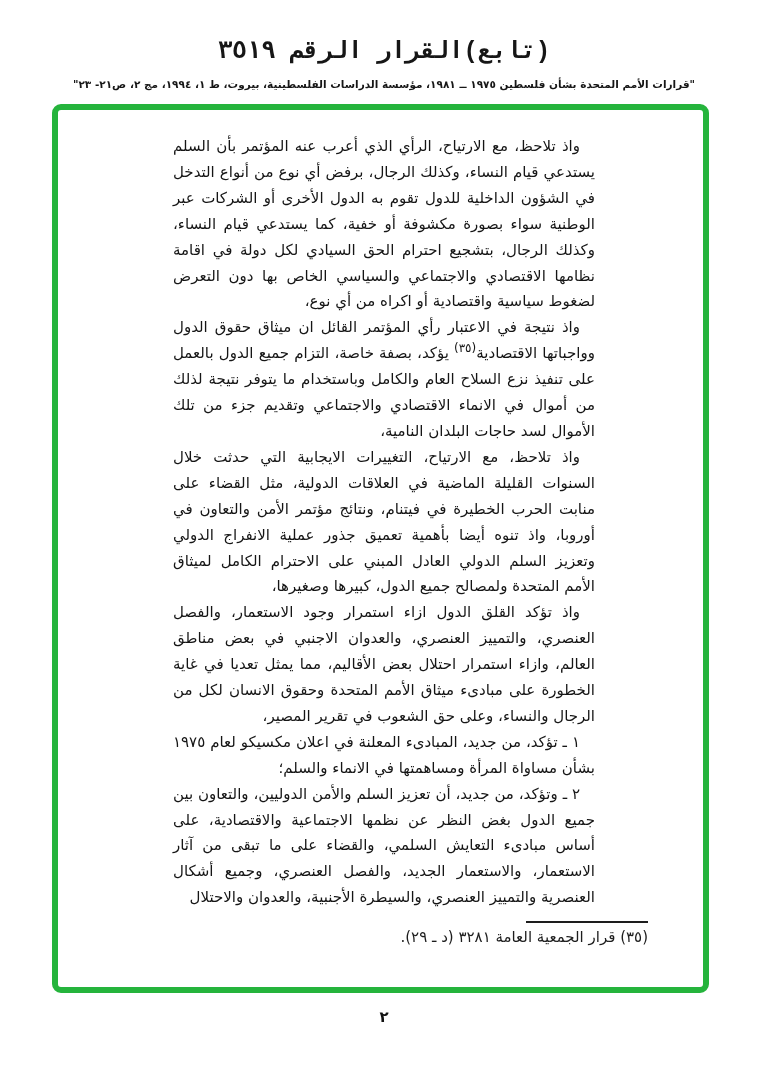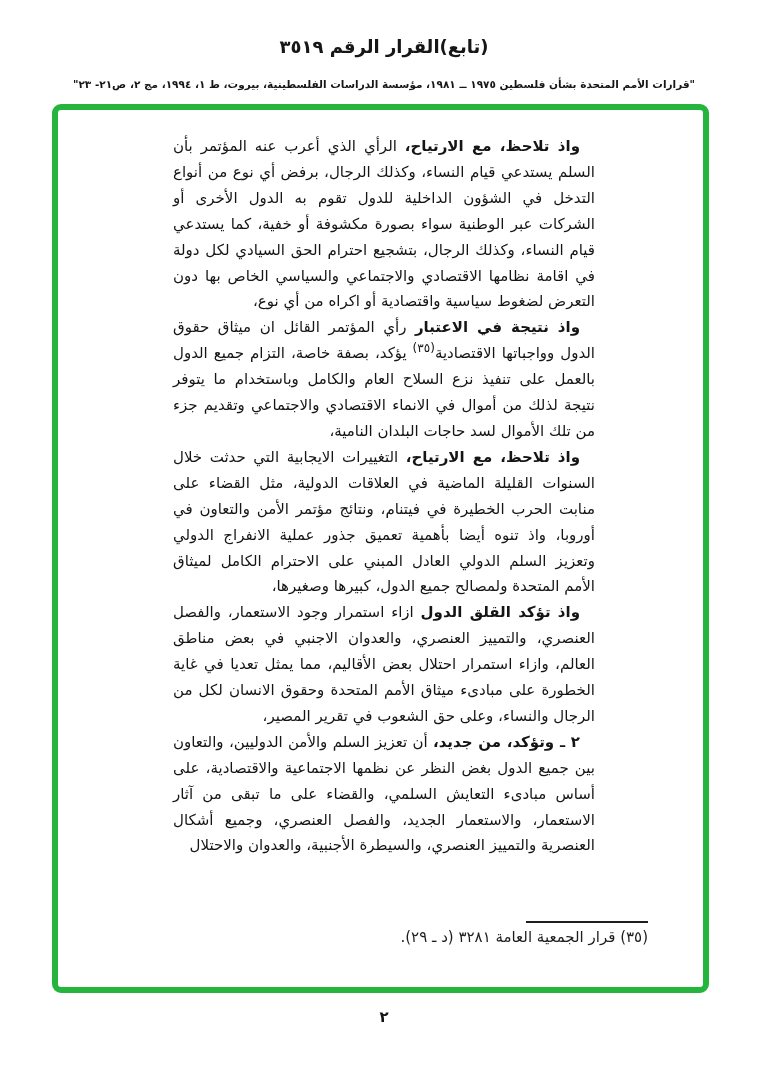--- a/index.html
+++ b/index.html
@@ -12,23 +12,24 @@
   .page {
     position: relative;
     width: 768px; height: 1086px;
     background: #ffffff;
     overflow: hidden;
     direction: rtl;
   }
   .doc-title {
     position: absolute; top: 36px; left: 0; width: 768px;
     text-align: center;
-    font-size: 18px; font-weight: bold;
+    font-size: 24px; font-weight: bold;
     direction: rtl;
     letter-spacing: 0.5px;
+    font-family: Liberation Mono, monospace;
   }
   .doc-source {
     position: absolute; top: 78px; left: 0; width: 768px;
     text-align: center;
     font-size: 10.5px; font-weight: bold;
     direction: rtl;
     white-space: nowrap;
   }
   .frame {
     position: absolute;
@@ -42,21 +43,21 @@
     position: absolute;
     top: 134px; right: 173px;
     width: 422px;
     direction: rtl;
     text-align: justify;
     font-size: 15px;
     line-height: 25.9px;
     color: #151515;
   }
   .para { margin: 0; text-indent: 15px; }
-  .para strong { font-weight: bold; }
+  .para strong { font-weight: normal; }
   .para sup {
     font-size: 12px;
     line-height: 0;
     vertical-align: 6px;
   }
   .footnote-rule {
     position: absolute;
     top: 921px; right: 120px;
     width: 122px; height: 0;
     border-top: 2px solid #1d1d1d;
@@ -87,20 +88,21 @@
 
   <div class="doc-source">"قرارات الأمم المتحدة بشأن فلسطين ١٩٧٥ ــ ١٩٨١، مؤسسة الدراسات الفلسطينية، بيروت، ط ١، ١٩٩٤، مج ٢، ص٢١- ٢٣"</div>
 
   <div class="frame" style="border-color: rgb(37, 180, 60);"></div>
 
   <div class="body-text" style="color: rgb(21, 21, 21);">
       <p class="para"><strong>واذ تلاحظ، مع الارتياح،</strong><span> الرأي الذي أعرب عنه المؤتمر بأن السلم يستدعي قيام النساء، وكذلك الرجال، برفض أي نوع من أنواع التدخل في الشؤون الداخلية للدول تقوم به الدول الأخرى أو الشركات عبر الوطنية سواء بصورة مكشوفة أو خفية، كما يستدعي قيام النساء، وكذلك الرجال، بتشجيع احترام الحق السيادي لكل دولة في اقامة نظامها الاقتصادي والاجتماعي والسياسي الخاص بها دون التعرض لضغوط سياسية واقتصادية أو اكراه من أي نوع،</span></p>
       <p class="para"><strong>واذ نتيجة في الاعتبار</strong><span> رأي المؤتمر القائل ان ميثاق حقوق الدول وواجباتها الاقتصادية</span><sup>(٣٥)</sup><span> يؤكد، بصفة خاصة، التزام جميع الدول بالعمل على تنفيذ نزع السلاح العام والكامل وباستخدام ما يتوفر نتيجة لذلك من أموال في الانماء الاقتصادي والاجتماعي وتقديم جزء من تلك الأموال لسد حاجات البلدان النامية،</span></p>
       <p class="para"><strong>واذ تلاحظ، مع الارتياح،</strong><span> التغييرات الايجابية التي حدثت خلال السنوات القليلة الماضية في العلاقات الدولية، مثل القضاء على منابت الحرب الخطيرة في فيتنام، ونتائج مؤتمر الأمن والتعاون في أوروبا، واذ تنوه أيضا بأهمية تعميق جذور عملية الانفراج الدولي وتعزيز السلم الدولي العادل المبني على الاحترام الكامل لميثاق الأمم المتحدة ولمصالح جميع الدول، كبيرها وصغيرها،</span></p>
       <p class="para"><strong>واذ تؤكد القلق الدول</strong><span> ازاء استمرار وجود الاستعمار، والفصل العنصري، والتمييز العنصري، والعدوان الاجنبي في بعض مناطق العالم، وازاء استمرار احتلال بعض الأقاليم، مما يمثل تعديا في غاية الخطورة على مبادىء ميثاق الأمم المتحدة وحقوق الانسان لكل من الرجال والنساء، وعلى حق الشعوب في تقرير المصير،</span></p>
+      <p class="para"><strong>١ ـ تؤكد، من جديد،</strong><span> المبادىء المعلنة في اعلان مكسيكو لعام ١٩٧٥ بشأن مساواة المرأة ومساهمتها في الانماء والسلم؛</span></p>
       <p class="para"><strong>٢ ـ وتؤكد، من جديد،</strong><span> أن تعزيز السلم والأمن الدوليين، والتعاون بين جميع الدول بغض النظر عن نظمها الاجتماعية والاقتصادية، على أساس مبادىء التعايش السلمي، والقضاء على ما تبقى من آثار الاستعمار، والاستعمار الجديد، والفصل العنصري، وجميع أشكال العنصرية والتمييز العنصري، والسيطرة الأجنبية، والعدوان والاحتلال</span></p>
     </div>
 
   <div class="footnote-rule"></div>
 
   <div class="footnote">(٣٥) قرار الجمعية العامة ٣٢٨١ (د ـ ٢٩).</div>
 
   <div class="page-number">٢</div>
 
 </div>

